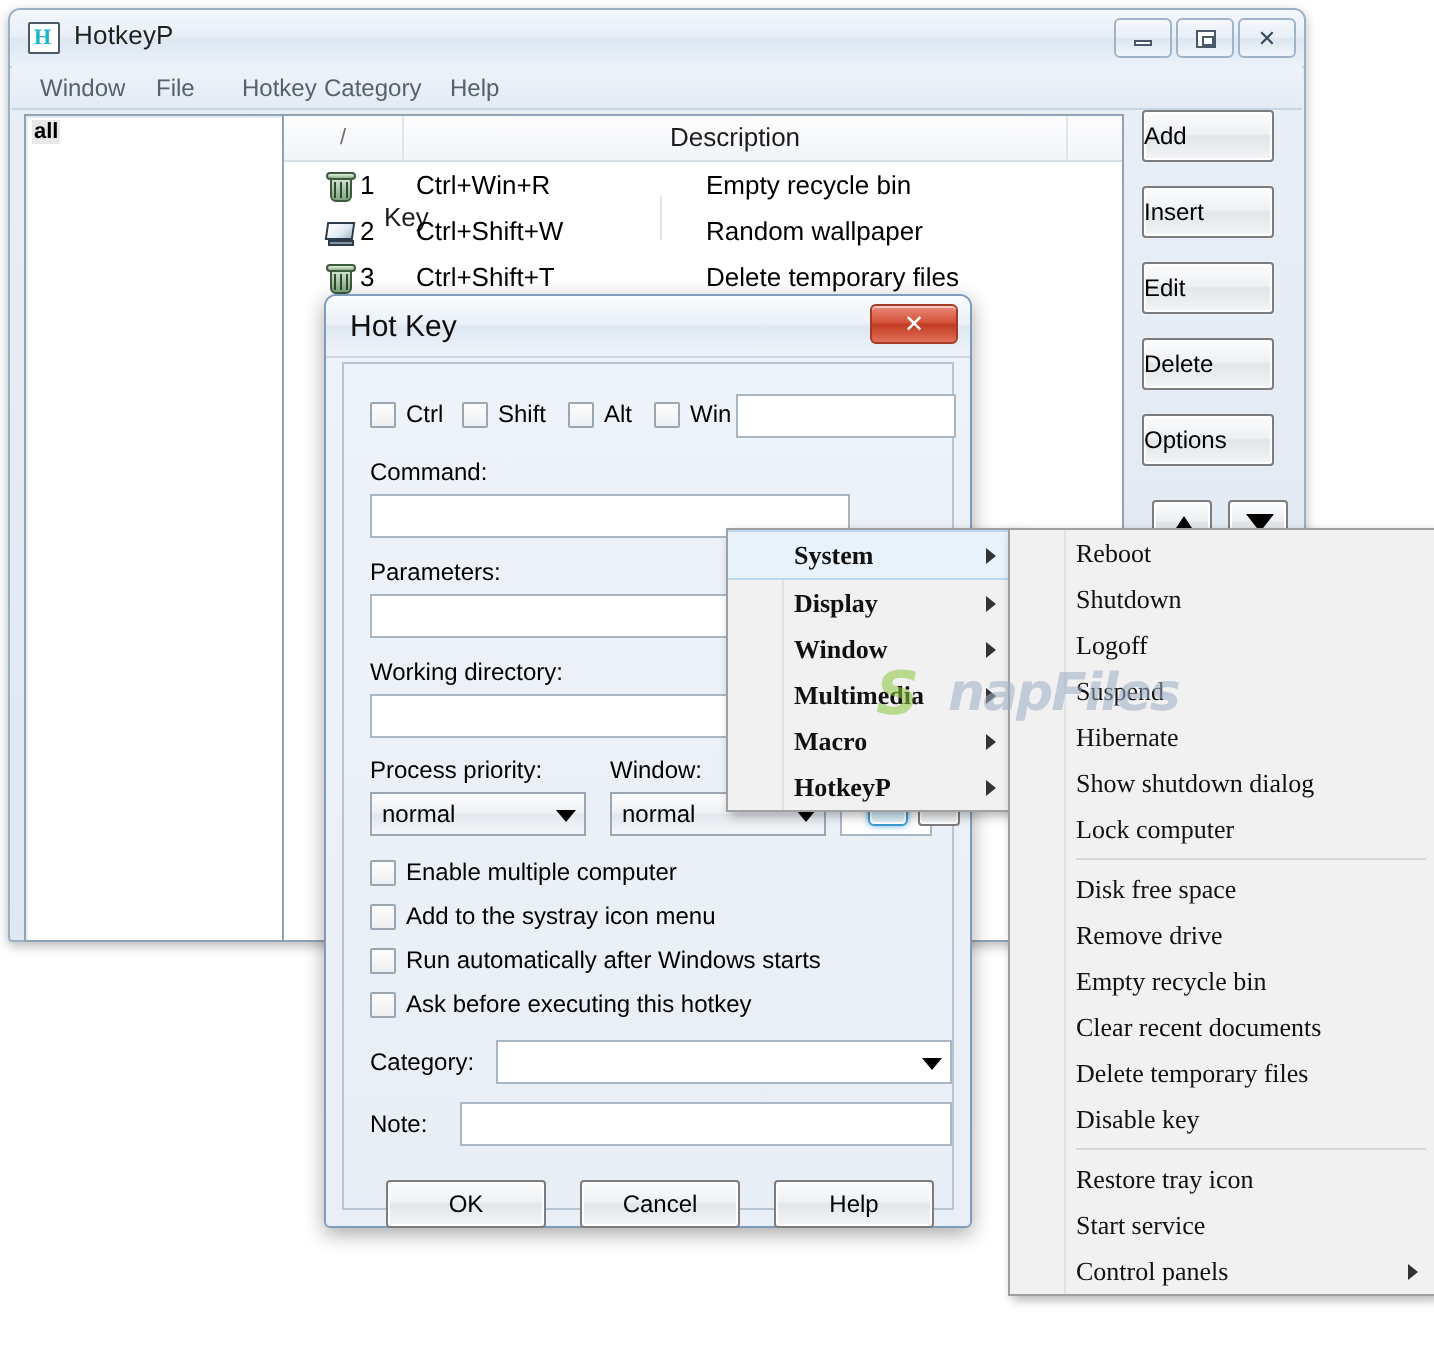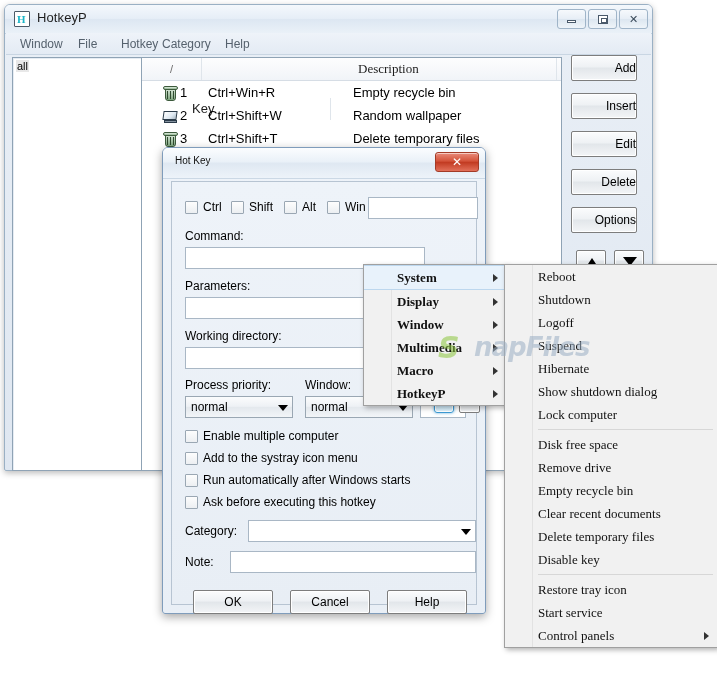--- a/index.html
+++ b/index.html
@@ -62,42 +62,42 @@
   }
 
   
   #cat-list{
     position:absolute;left:7px;top:52px;width:128px;height:412px;
     background:#ffffff;border:1px solid #8fa3b5;
     box-shadow:inset 1px 1px 0 #e6ecf3;
   }
   #cat-all{
     position:absolute;left:3px;top:2px;font-size:11px;color:#000;
-    background:#e8e8e8;padding:0 1px;
+    background:#e8e8e8;padding:0 1px;font-weight:bold;
   }
 
   
   #list-view{
     position:absolute;left:137px;top:52px;width:419px;height:412px;
     background:#ffffff;border:1px solid #8fa3b5;border-left:none;
     overflow:hidden;
   }
   #list-header{
     position:absolute;left:0;top:0;right:0;height:22px;
     background:linear-gradient(to bottom,#fdfdfe,#f1f4f8);
     border-bottom:1px solid #d6dde5;
   }
   .col-h{
     position:absolute;top:0;height:22px;line-height:22px;
     font-size:13px;color:#1c1c1c;padding-left:6px;box-sizing:border-box;
     border-right:1px solid #dfe5eb;
   }
   #col-sort{left:0;width:60px;text-align:center;padding-left:0;color:#6d6d6d;font-size:11px;}
   #col-key{left:44px;width:145px;margin-top:40px;}
-  #col-desc{left:210px;width:205px;font-family:Liberation Serif, serif;}
+  #col-desc{left:187px;width:205px;}
   #col-tail{left:410px;width:9px;border-right:none;}
 
   .list-row{position:absolute;left:0;right:0;height:23px;}
   .row-icon{position:absolute;left:20px;top:3px;width:17px;height:17px;}
   .row-num{position:absolute;left:38px;top:3px;font-size:13px;color:#000;}
   .row-key{position:absolute;left:60px;top:3px;font-size:13px;color:#000;padding-left:6px;text-align:right;}
   .row-desc{position:absolute;left:205px;top:3px;font-size:13px;color:#000;padding-left:6px;}
 
   
   .ic-bin{position:relative;}
@@ -119,21 +119,21 @@
     background:#8593a0;border:1px solid #2b3b4a;box-sizing:border-box;}
 
   
   #btn-col{
     position:absolute;left:566px;top:50px;width:76px;height:200px;
   }
   .side-btn{
     position:absolute;left:0;width:66px;height:26px;
     background:linear-gradient(to bottom,#fbfcfd 0%, #eef1f4 46%, #e2e6ea 50%, #f3f5f7 100%);
     border:1px solid #7d7d7d;border-radius:2px;
-    font-size:12px;color:#000;text-align:right;line-height:25px;
+    font-size:12px;color:#000;text-align:left;line-height:25px;
     box-sizing:border-box;
     box-shadow:inset 0 0 0 1px #ffffff;
   }
   .arrow-btn{
     position:absolute;width:30px;height:22px;
     background:linear-gradient(to bottom,#fbfcfd 0%, #eef1f4 46%, #e2e6ea 50%, #f3f5f7 100%);
     border:1px solid #7d7d7d;border-radius:2px;box-sizing:border-box;
     box-shadow:inset 0 0 0 1px #ffffff;
   }
   .tri-up{position:absolute;left:9px;top:7px;width:0;height:0;
@@ -146,21 +146,21 @@
     position:absolute;left:162px;top:147px;width:322px;height:465px;
     background:linear-gradient(to bottom,#eef3f9 0%, #e9eff6 100%);
     border:1px solid #7f9cbb;border-radius:6px 6px 3px 3px;
     box-shadow:0 3px 10px rgba(0,0,0,.35);
   }
   #dlg-title-bar{
     position:absolute;left:0;top:0;right:0;height:30px;
     background:linear-gradient(to bottom,#fbfdff 0%, #eaf1f8 45%, #dfe8f2 52%, #edf3f9 100%);
     border-radius:5px 5px 0 0;border-bottom:1px solid #cbd8e5;
   }
-  #dlg-title{position:absolute;left:12px;top:7px;font-size:10px;color:#0f0f0f;}
+  #dlg-title{position:absolute;left:12px;top:7px;font-size:15px;color:#0f0f0f;}
   #dlg-close{
     position:absolute;right:6px;top:4px;width:44px;height:20px;
     background:linear-gradient(to bottom,#e98b7b 0%, #d4533a 45%, #c23b22 52%, #e2705a 100%);
     border:1px solid #a33b27;border-radius:3px;
     color:#fff;font-size:12px;text-align:center;line-height:19px;
     box-shadow:inset 0 1px 0 rgba(255,255,255,.55);
     box-sizing:border-box;
   }
   #dlg-panel{
     position:absolute;left:8px;top:33px;right:8px;bottom:8px;

